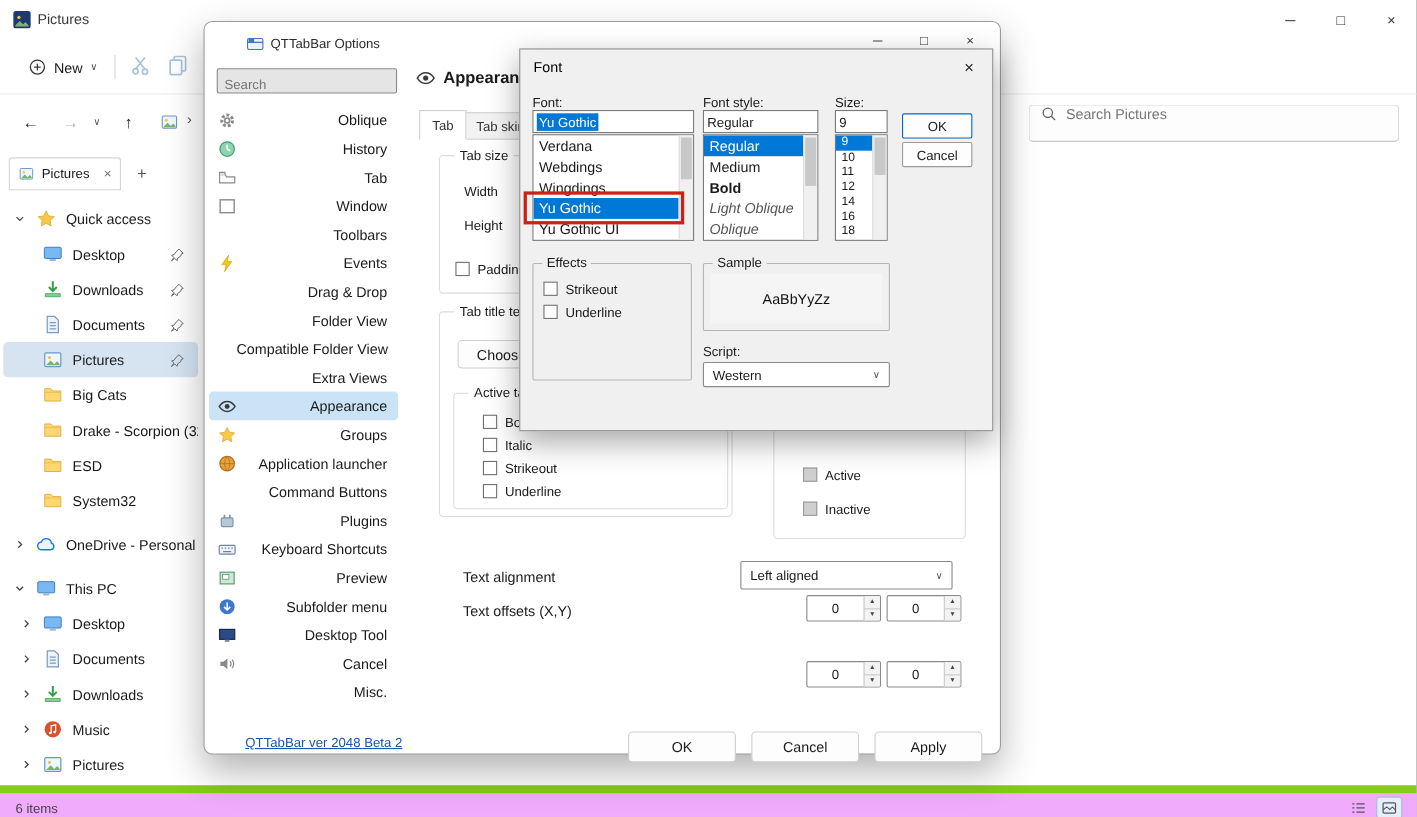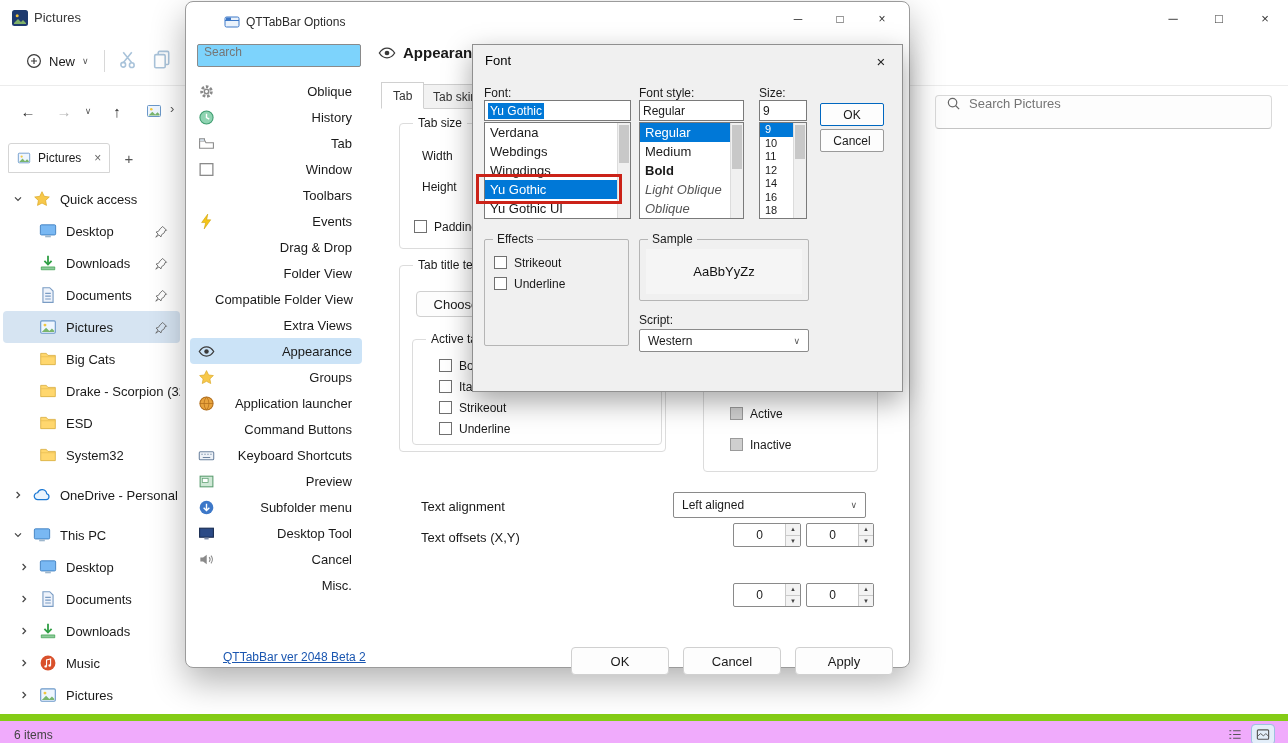--- a/index.html
+++ b/index.html
@@ -33,24 +33,24 @@
   .sb-chev svg{width:10px;height:10px}
   .sb-ico{width:18px;height:18px;flex:none}
   .sb-label{margin-left:9px;font-size:13px;white-space:nowrap;overflow:hidden}
   .sb-pin{width:13px;height:13px;margin-left:auto;margin-right:12px;flex:none}
 
   .statusbar{position:absolute;left:0;top:714px;width:1288px;height:43px;border-top:7px solid #84cc16;background:#f0abfc}
   .viewico{width:22px;height:19px;padding:2px;border-radius:3px}
   .viewico.sel{background:#e3eef9;outline:1px solid #9ec1e0}
 
   
-  .optdlg{position:absolute;left:185px;top:1px;width:725px;height:667px;background:#fff;border:1px solid #9b9b9b;border-radius:8px;box-shadow:0 14px 34px rgba(0,0,0,.30);z-index:10}
+  .optdlg{position:absolute;left:185px;top:19px;width:725px;height:667px;background:#fff;border:1px solid #9b9b9b;border-radius:8px;box-shadow:0 14px 34px rgba(0,0,0,.30);z-index:10}
   .dlg-title{font-size:12px;color:#2b2b2b;white-space:nowrap}
   .dbtn{width:42px;height:28px;display:flex;align-items:center;justify-content:center;font-size:12px;color:#333}
-  .osearch{position:absolute;left:11px;top:42px;width:164px;height:23px;border:1px solid #8a8a8a;border-radius:2px;background:#7dd3fc;padding:0 6px;display:flex;align-items:flex-start}
+  .osearch{position:absolute;left:11px;top:42px;width:164px;height:23px;border:1px solid #8a8a8a;border-radius:2px;background:#e5e5e5;padding:0 6px;display:flex;align-items:flex-end}
   .osearch input{border:none;outline:none;width:100%;font-size:12px;color:#333;background:transparent;font-family:"Liberation Sans",sans-serif}
   .onav{position:absolute;left:2px;top:76px;width:176px}
   .onav-row{height:26px;display:flex;align-items:center;padding:0 10px 0 8px;border-radius:4px;margin:0 2px}
   .onav-row.sel{background:#cbe3f7}
   .onav-ico{width:17px;height:17px;flex:none}
   .onav-label{margin-left:auto;font-size:13px;white-space:nowrap}
 
   .ohdr{font-size:15px;font-weight:bold;color:#1a1a1a}
   .otab{position:absolute;display:flex;align-items:center;padding:0 11px;font-size:12px;border:1px solid #d0d0d0;background:#f2f2f2;color:#333}
   .otab.on{background:#fff;border-bottom-color:#fff;z-index:2}
@@ -543,20 +543,29 @@
             <svg viewBox="0 0 16 16">
               <circle cx="8" cy="8" r="6.2" fill="#e8a33d" stroke="#b26f1d"></circle>
               <path d="M1.8 8h12.4M8 1.8a9.5 9.5 0 010 12.4M8 1.8a9.5 9.5 0 000 12.4" stroke="#b26f1d" stroke-width="0.7" fill="none"></path>
             </svg>
           </span>
           <span class="onav-label">Application launcher</span>
         </div>
         <div class="onav-row">
           <span class="onav-ico"></span>
           <span class="onav-label">Command Buttons</span>
+        </div>
+        <div class="onav-row">
+          <span class="onav-ico">
+            <svg viewBox="0 0 16 16">
+              <rect x="3" y="5.5" width="10" height="7.5" rx="1" fill="#b7c9d8" stroke="#7d93a8"></rect>
+              <path d="M5.7 5.5V2.8M10.3 5.5V2.8" stroke="#7d93a8" stroke-width="1.4"></path>
+            </svg>
+          </span>
+          <span class="onav-label">Plugins</span>
         </div>
         <div class="onav-row">
           <span class="onav-ico">
             <svg viewBox="0 0 16 16">
               <rect x="1.2" y="4.5" width="13.6" height="7.5" rx="1" fill="#eef2f7" stroke="#6d84a0"></rect>
               <path d="M3.2 6.8h1.2M6 6.8h1.2M8.8 6.8h1.2M11.6 6.8h1.2M4.5 9.8h7" stroke="#6d84a0"></path>
             </svg>
           </span>
           <span class="onav-label">Keyboard Shortcuts</span>
         </div>

